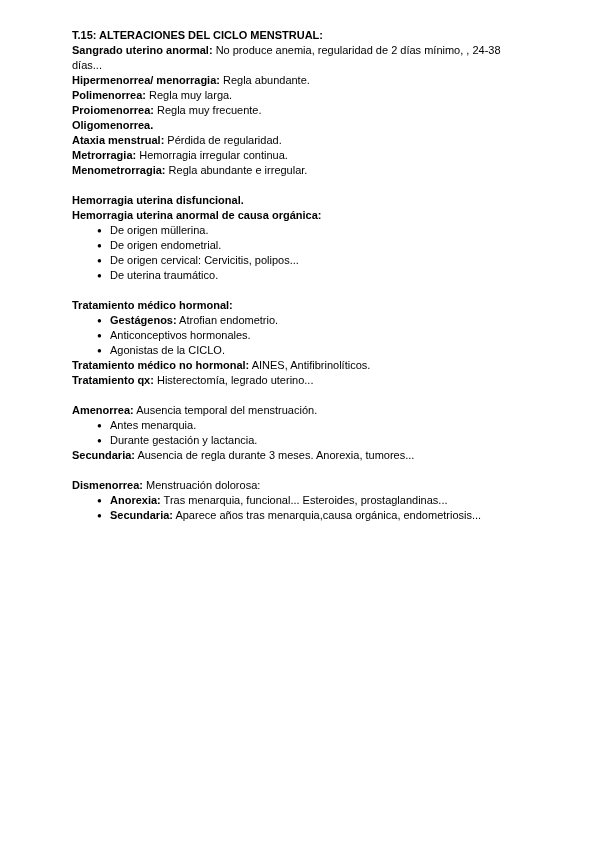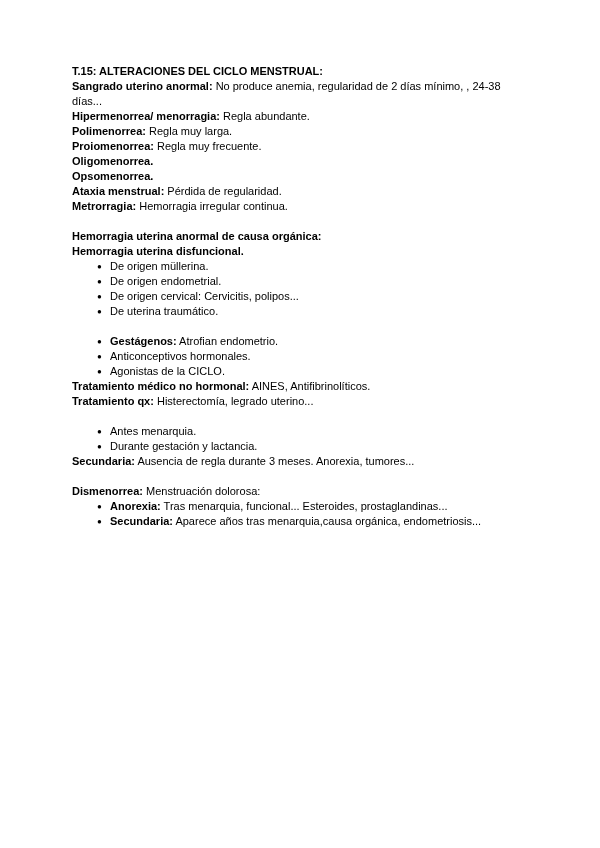--- a/index.html
+++ b/index.html
@@ -6,21 +6,21 @@
     margin: 0;
     padding: 0;
     background: #ffffff;
   }
   .page {
     position: relative;
     width: 600px;
     height: 848px;
     background: #ffffff;
     box-sizing: border-box;
-    padding: 64px 70px 40px 72px;
+    padding: 28px 70px 40px 72px;
     font-family: "Liberation Sans", sans-serif;
     font-size: 11px;
     line-height: 15px;
     color: #000000;
     overflow: hidden;
   }
   .line {
     min-height: 15px;
   }
   .bullet {
@@ -47,58 +47,60 @@
 <body>
 
 <div class="page">
   <div id="doc-content">
       <div class="line"><span class="runs"><span class="run bold">T.15: ALTERACIONES DEL CICLO MENSTRUAL:</span></span></div>
       <div class="line"><span class="runs"><span class="run bold">Sangrado uterino anormal:</span><span class="run"> No produce anemia, regularidad de 2 días mínimo, , 24-38 días...</span></span></div>
       <div class="line"><span class="runs"><span class="run bold">Hipermenorrea/ menorragia:</span><span class="run"> Regla abundante.</span></span></div>
       <div class="line"><span class="runs"><span class="run bold">Polimenorrea:</span><span class="run"> Regla muy larga.</span></span></div>
       <div class="line"><span class="runs"><span class="run bold">Proiomenorrea:</span><span class="run"> Regla muy frecuente.</span></span></div>
       <div class="line"><span class="runs"><span class="run bold">Oligomenorrea.</span></span></div>
-      <div class="line"><span class="runs"><span class="run bold">Opsomenorrea.</span></span></div>
       <div class="line"><span class="runs"><span class="run bold">Ataxia menstrual:</span><span class="run"> Pérdida de regularidad.</span></span></div>
       <div class="line"><span class="runs"><span class="run bold">Metrorragia:</span><span class="run"> Hemorragia irregular continua.</span></span></div>
+      <div class="line"><span class="runs"><span class="run bold">Menometrorragia:</span><span class="run"> Regla abundante e irregular.</span></span></div>
       <div class="spacer"></div>
+      <div class="line"><span class="runs"><span class="run bold">Hemorragia uterina disfuncional.</span></span></div>
       <div class="line"><span class="runs"><span class="run bold">Hemorragia uterina anormal de causa orgánica:</span></span></div>
-      <div class="line"><span class="runs"><span class="run bold">Hemorragia uterina disfuncional.</span></span></div>
       <div class="line bullet">
         <span class="marker">●</span>
         <span class="runs"><span class="run">De origen müllerina.</span></span>
       </div>
       <div class="line bullet">
         <span class="marker">●</span>
         <span class="runs"><span class="run">De origen endometrial.</span></span>
       </div>
       <div class="line bullet">
         <span class="marker">●</span>
         <span class="runs"><span class="run">De origen cervical: Cervicitis, polipos...</span></span>
       </div>
       <div class="line bullet">
         <span class="marker">●</span>
         <span class="runs"><span class="run">De uterina traumático.</span></span>
       </div>
       <div class="spacer"></div>
+      <div class="line"><span class="runs"><span class="run bold">Tratamiento médico hormonal:</span></span></div>
       <div class="line bullet">
         <span class="marker">●</span>
         <span class="runs"><span class="run bold">Gestágenos:</span><span class="run"> Atrofian endometrio.</span></span>
       </div>
       <div class="line bullet">
         <span class="marker">●</span>
         <span class="runs"><span class="run">Anticonceptivos hormonales.</span></span>
       </div>
       <div class="line bullet">
         <span class="marker">●</span>
         <span class="runs"><span class="run">Agonistas de la CICLO.</span></span>
       </div>
       <div class="line"><span class="runs"><span class="run bold">Tratamiento médico no hormonal:</span><span class="run"> AINES, Antifibrinolíticos.</span></span></div>
       <div class="line"><span class="runs"><span class="run bold">Tratamiento qx:</span><span class="run"> Histerectomía, legrado uterino...</span></span></div>
       <div class="spacer"></div>
+      <div class="line"><span class="runs"><span class="run bold">Amenorrea:</span><span class="run"> Ausencia temporal del menstruación.</span></span></div>
       <div class="line bullet">
         <span class="marker">●</span>
         <span class="runs"><span class="run">Antes menarquia.</span></span>
       </div>
       <div class="line bullet">
         <span class="marker">●</span>
         <span class="runs"><span class="run">Durante gestación y lactancia.</span></span>
       </div>
       <div class="line"><span class="runs"><span class="run bold">Secundaria:</span><span class="run"> Ausencia de regla durante 3 meses. Anorexia, tumores...</span></span></div>
       <div class="spacer"></div>

